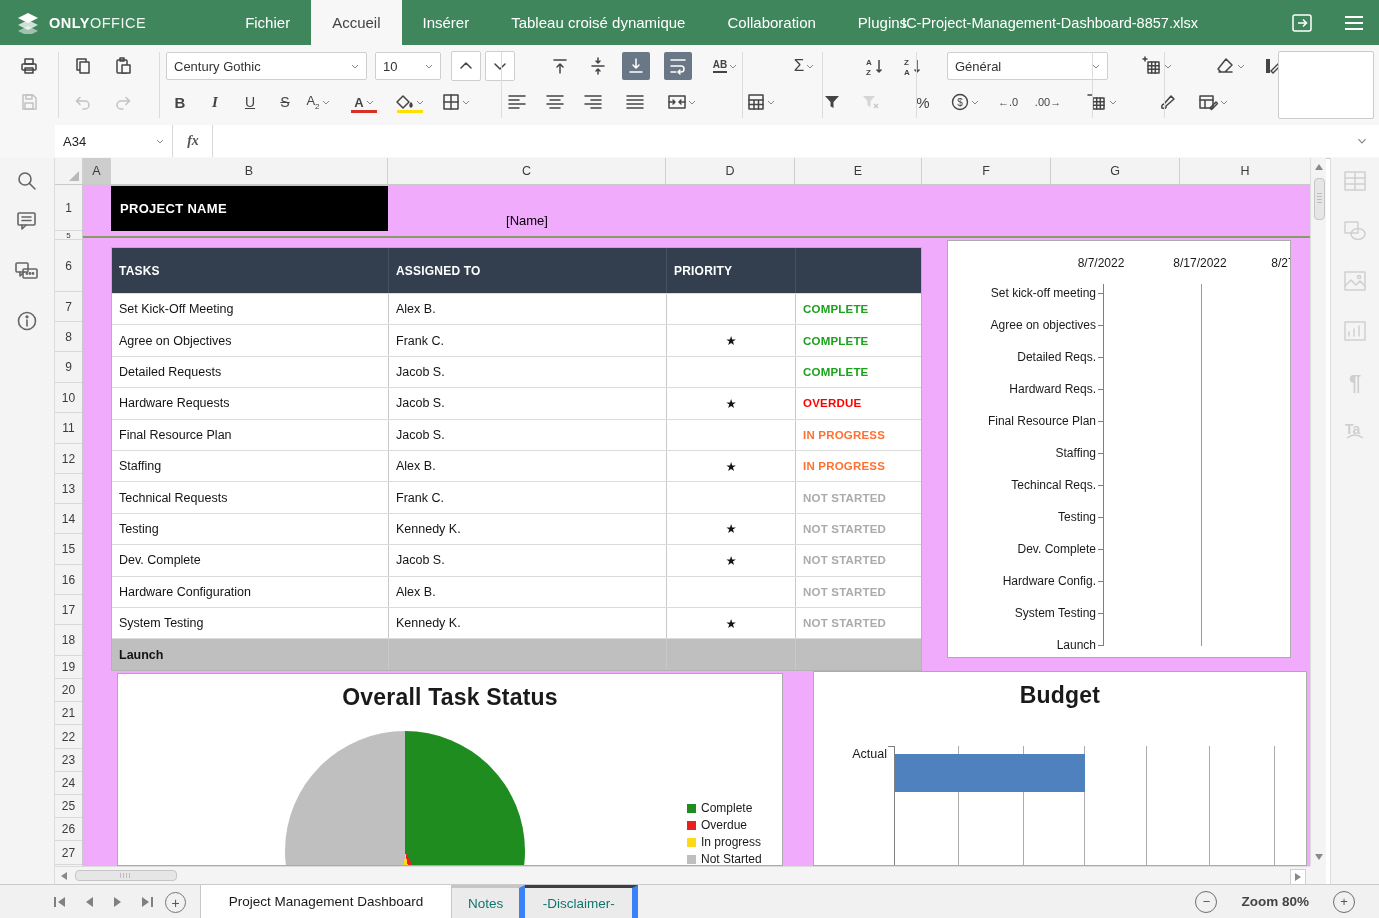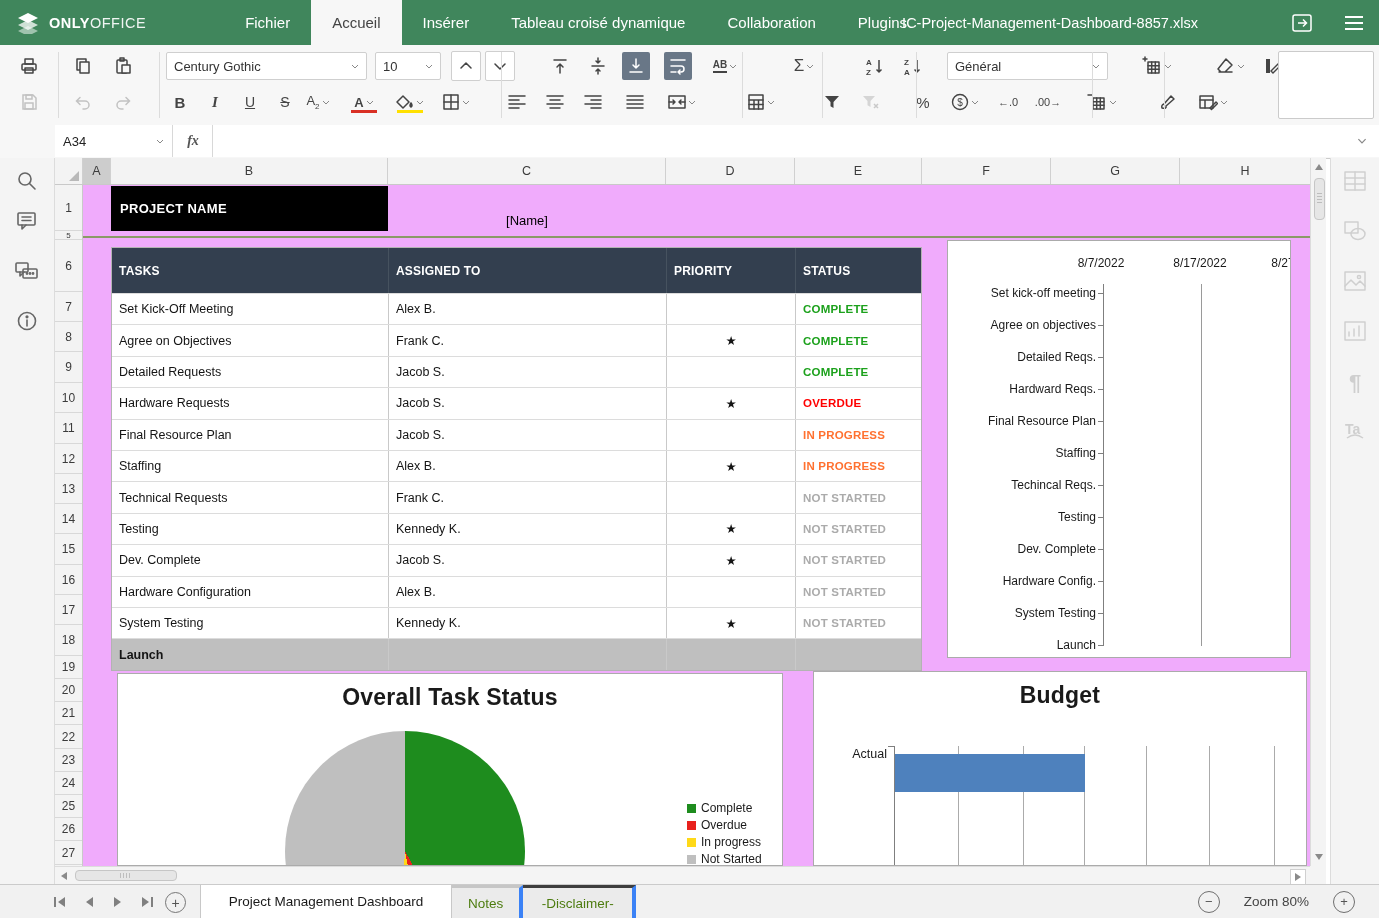--- a/index.html
+++ b/index.html
@@ -126,25 +126,25 @@
 
   
   .statusbar{top:884px;left:0;width:1379px;height:34px;background:#F1F1F1;border-top:1px solid #CBCBCB;box-sizing:border-box}
   .navs{position:absolute;left:52px;top:0;height:100%;display:flex;align-items:center;gap:13px}
   .navbtn{display:flex;align-items:center;justify-content:center;width:16px;height:16px}
   .addsheet{position:absolute;left:165px;top:7px;width:19px;height:19px;border:1px solid #767676;border-radius:50%;
             display:flex;align-items:center;justify-content:center;color:#555;font-size:14px;line-height:1}
   .stabs{position:absolute;left:200px;top:0;height:33px;display:flex}
   .stab{display:flex;align-items:center;justify-content:center;font-size:13.5px;box-sizing:border-box;padding:0 16px}
   .stab.active{background:#fff;color:#1a1a1a;border-left:1px solid #C8C8C8;border-right:1px solid #C8C8C8;width:252px}
-  .stab.idle{color:#4d7c0f;background:#EBEBEB;border-top:3px solid #C6C6C6;border-right:4px solid #3b82f6}
+  .stab.idle{color:#0f766e;background:#EBEBEB;border-top:3px solid #C6C6C6;border-right:6px solid #3b82f6}
   .stab.dark-top{border-top:3px solid #3E3E3E;width:113px}
   .zoomwrap{position:absolute;right:14px;top:0;height:100%;display:flex;align-items:center;gap:24px}
   .zbtn{width:20px;height:20px;border:1px solid #6F6F6F;border-radius:50%;display:flex;align-items:center;justify-content:center;color:#555;font-size:13px;line-height:1}
-  .zlabel{font-weight:normal;color:#444;font-size:13.5px}
+  .zlabel{font-weight:bold;color:#444;font-size:13.5px}
 </style>
 </head>
 <body>
 
 <div class="abs menubar" style="background: rgb(64, 134, 92);">
   <div class="brand">
     <svg width="24" height="22" viewBox="0 0 24 22">
       <path d="M12 1 L22 6 L12 11 L2 6 Z" fill="#fff"></path>
       <path d="M12 8 L22 13 L12 18 L2 13 Z" fill="#fff" opacity=".75"></path>
       <path d="M12 14 L22 19 L12 24 L2 19 Z" fill="#fff" opacity=".5"></path>
@@ -610,21 +610,20 @@
 
   <div class="titlecell">PROJECT NAME</div>
   <div class="namecell">[Name]</div>
   <div class="divider" style="background: rgb(138, 154, 103);"></div>
 
   <div class="ttable">
     <div class="trh" style="background: rgb(51, 63, 79);">
       <div class="tc c1">TASKS</div>
       <div class="tc c2">ASSIGNED TO</div>
       <div class="tc c3" style="justify-content:flex-start;padding-left:7px">PRIORITY</div>
-      <div class="tc c4">STATUS</div>
     </div>
     <div class="trdata">
       <div class="tc c1">Set Kick-Off Meeting</div>
       <div class="tc c2">Alex B.</div>
       <div class="tc c3"></div>
       <div class="tc c4 tstat" style="color: rgb(28, 161, 28);">COMPLETE</div>
     </div>
     <div class="trdata">
       <div class="tc c1">Agree on Objectives</div>
       <div class="tc c2">Frank C.</div>

